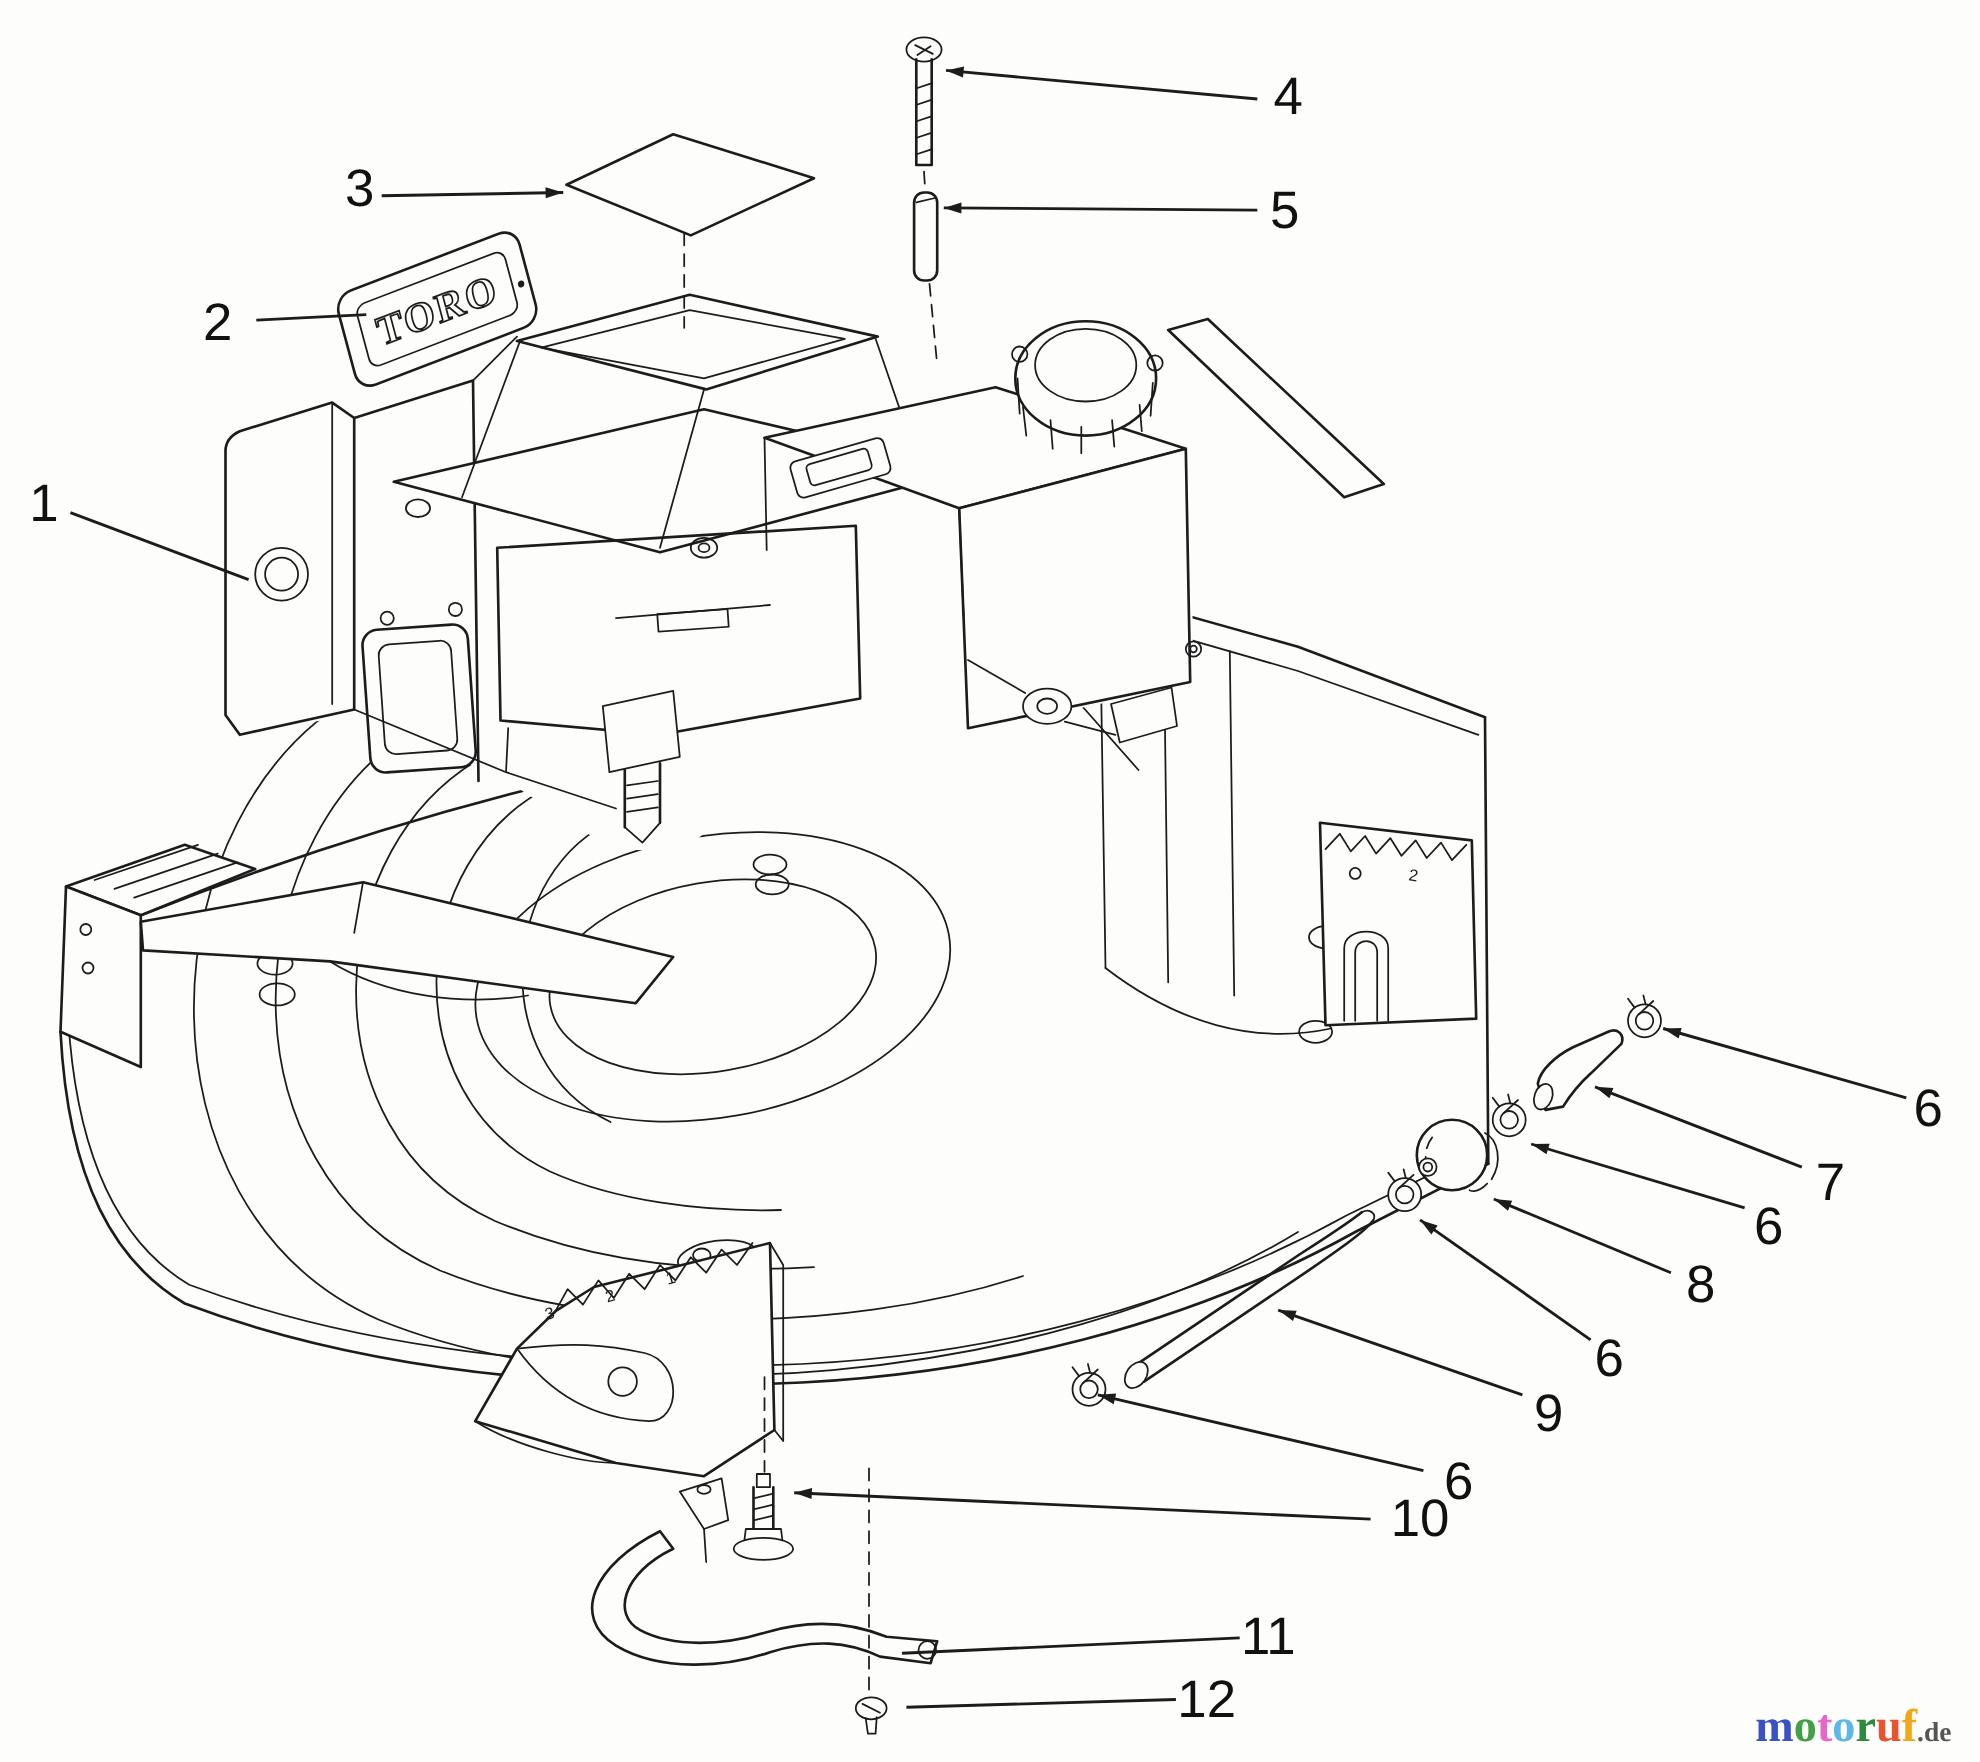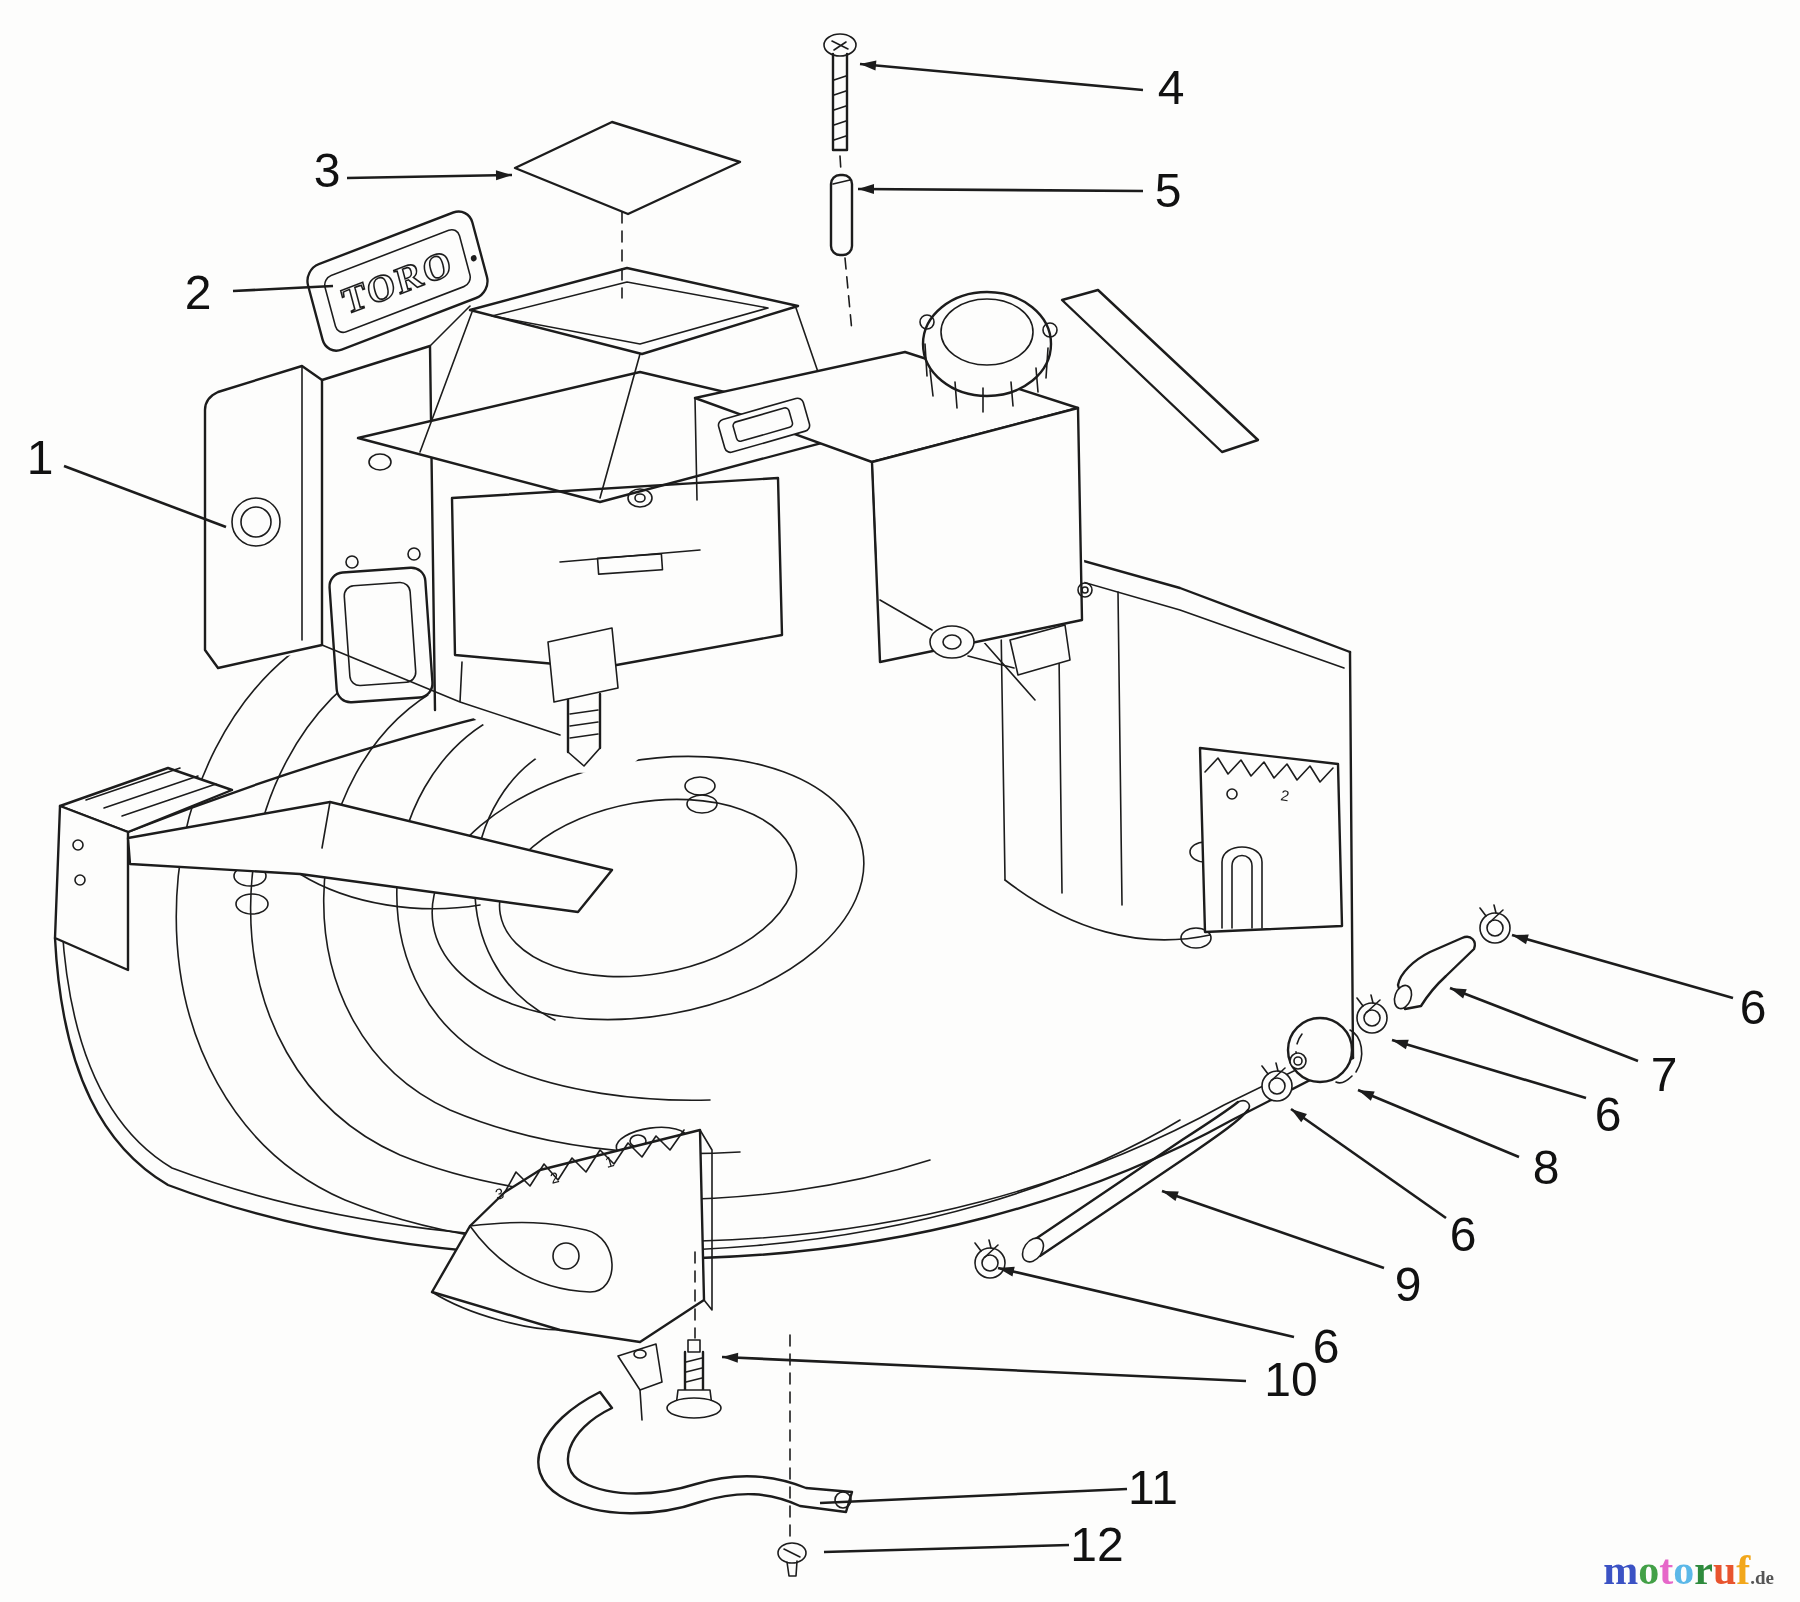--- a/index.html
+++ b/index.html
@@ -11,21 +11,21 @@
   .paper{fill:#fdfdfc;stroke:#1c1c1c;stroke-width:2.4;stroke-linejoin:round;}
   .paperf{fill:#fdfdfc;stroke:#1c1c1c;stroke-width:1.6;stroke-linejoin:round;}
   .dash{stroke-dasharray:11 8;}
   .leader{stroke:#1c1c1c;stroke-width:2.6;}
   .callout-num{font-size:48px;fill:#111;text-anchor:middle;font-family:"Liberation Sans",sans-serif;}
   .mark{font-size:15px;fill:#1c1c1c;font-family:"Liberation Sans",sans-serif;}
   .plate-text{font-family:"Liberation Serif",serif;font-weight:bold;font-size:37px;
               letter-spacing:2px;text-anchor:middle;fill:#fdfdfc;stroke:#1c1c1c;stroke-width:1.6;}
   .watermark{position:absolute;right:26px;bottom:8px;font-family:"Liberation Serif",serif;
              font-weight:bold;font-size:42px;letter-spacing:0px;white-space:nowrap;}
-  .watermark .suffix{font-size:19px;font-weight:bold;}
+  .watermark .suffix{font-size:25px;font-weight:bold;}
 </style>
 </head>
 <body>
 
 <div class="stage">
 <svg width="1800" height="1602" viewBox="0 0 1800 1602">
 
   <g>
 
     <path class="ln" d="M128,832 C320,756 520,700 720,668 L952,524"></path>

